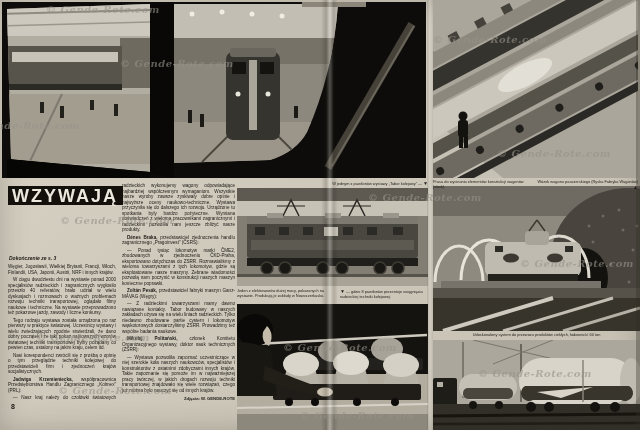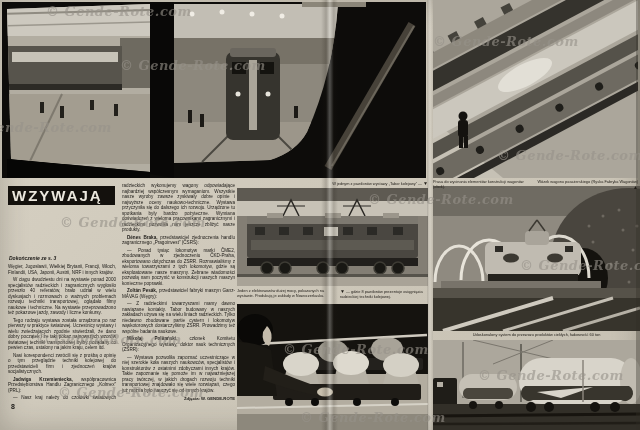--- a/index.html
+++ b/index.html
@@ -6,28 +6,28 @@
   #spread{
     position:relative;width:640px;height:430px;overflow:hidden;
     background:linear-gradient(135deg,#d8d2c4 0%,#cfc9bb 45%,#c6c0b2 100%);
     font-family:"Liberation Sans", sans-serif;color:#1c1a17;
     box-shadow:inset 0 0 28px rgba(40,35,28,.25);
   }
   .photo{position:absolute;overflow:hidden;background:#222;}
   .photo svg{display:block;}
   .wm{
     position:absolute;font-family:"DejaVu Serif", serif;font-style:italic;font-weight:bold;
-    font-size:13px;color:rgba(150,145,137,.62);white-space:nowrap;pointer-events:none;z-index:40;
+    font-size:10px;color:rgba(150,145,137,.62);white-space:nowrap;pointer-events:none;z-index:40;
     letter-spacing:.5px;
   }
   .headline{position:absolute;left:8px;top:186px;z-index:5;}
   .hl-bar{
     display:block;float:left;clear:left;background:#14110d;color:#ece8de;
-    font-weight:bold;font-size:15px;line-height:14px;letter-spacing:2px;
-    padding:3px 12px 2px 4px;margin:0 0 5px 0;transform-origin:left top;
+    font-weight:bold;font-size:18px;line-height:14px;letter-spacing:2px;
+    padding:3px 5px 2px 4px;margin:0 0 5px 0;transform-origin:left top;
   }
   .contin{position:absolute;left:9px;top:255px;font-size:5px;font-weight:bold;font-style:italic;}
   .col{position:absolute;font-size:4.6px;line-height:5.5px;text-align:justify;overflow:hidden;z-index:4;}
   .col p{margin:0 0 2px 0;text-indent:5px;}
   .col p.noind{text-indent:0;}
   .col .spk{font-weight:bold;}
   #col1{left:8px;top:264px;width:108px;height:136px;}
   #col2{left:122px;top:183px;width:113px;height:240px;}
   .credit{text-align:right;font-weight:bold;font-size:4.2px;margin-top:3px;}
   .pageno{position:absolute;left:11px;top:403px;font-size:7px;font-weight:bold;}

